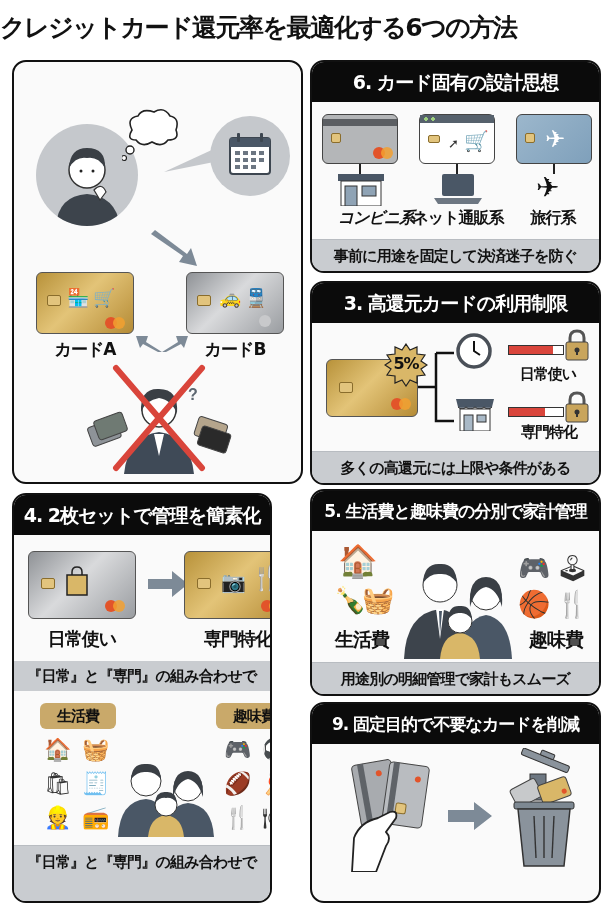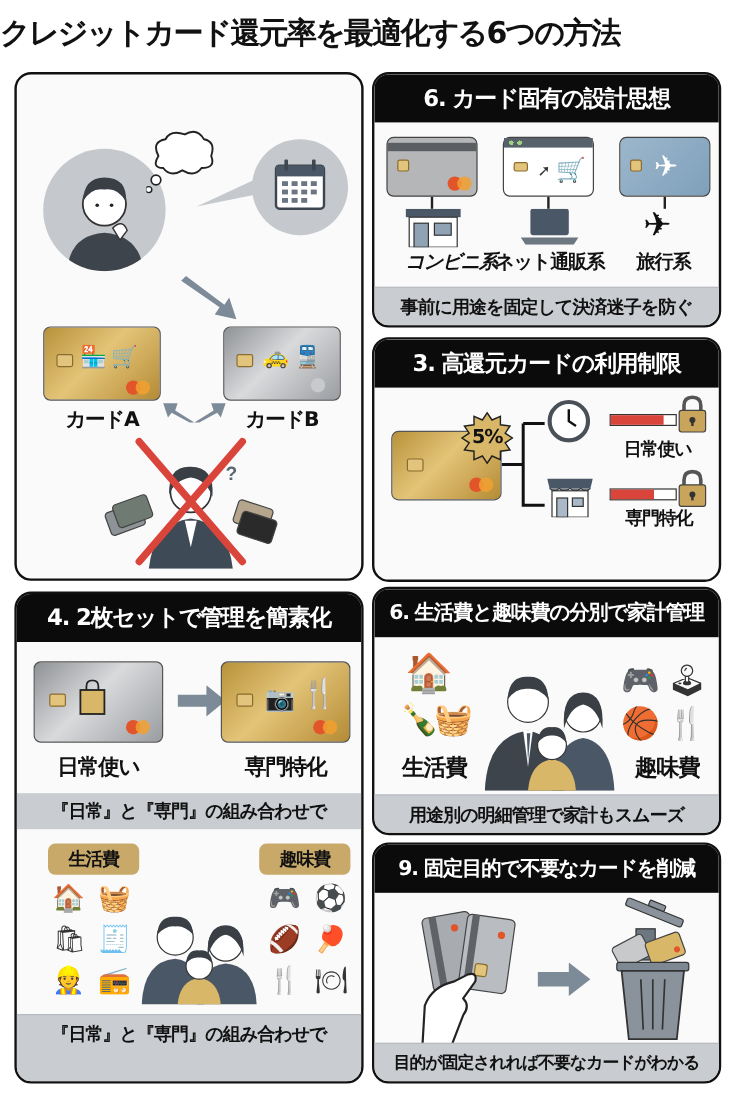--- a/index.html
+++ b/index.html
@@ -236,23 +236,24 @@
     <div class="abs" style="left:252px; top:68px;">
       <svg width="26" height="32" viewBox="0 0 26 32">
           <path d="M6 14 L6 9 Q6 2 13 2 Q20 2 20 9 L20 14" fill="none" stroke="#555" stroke-width="3"></path>
           <rect x="2" y="13" width="22" height="18" rx="2" fill="#c9a55c" stroke="#444"></rect>
           <circle cx="13" cy="21" r="2.5" fill="#333"></circle>
           <rect x="12" y="21" width="2" height="5" fill="#333"></rect>
         </svg>
     </div>
     <div class="lbl" style="left:192px; top:100px; width:90px; font-size:15px;">専門特化</div>
   </div>
-</div>
-
-<div class="panel" style="left:12px; top:493px; width:291px; height:410px;">
+  <div class="panel-foot" style="height:32px; line-height:32px;">多くの高還元には上限や条件がある</div>
+</div>
+
+<div class="panel" style="left:12px; top:493px; width:260px; height:410px;">
   <div class="panel-head">4. 2枚セットで管理を簡素化</div>
   <div class="body-area" style="top:40px; bottom:0;">
     <div class="card silver" style="left:14px; top:16px; width:108px; height:68px;">
       <div class="chip" style="left:12px; top:26px;"></div>
       <div class="abs" style="left:36px; top:14px;">
         <svg width="24" height="30" viewBox="0 0 24 30">
             <path d="M7 10 L7 6 Q7 1 12 1 Q17 1 17 6 L17 10" fill="none" stroke="#222" stroke-width="1.5"></path>
             <rect x="2" y="9" width="20" height="20" fill="#d9b768" stroke="#222" stroke-width="1.5"></rect>
           </svg>
       </div>
@@ -302,21 +303,21 @@
     <div class="ico" style="left:248px; top:238px; font-size:22px;">🏓</div>
     <div class="ico" style="left:210px; top:272px; font-size:22px;">🍴</div>
     <div class="ico" style="left:248px; top:272px; font-size:22px;">🍽</div>
   </div>
   <div class="panel-foot" style="height:56px; padding-top:4px; line-height:24px;">
     <div>『日常』と『専門』の組み合わせで</div>
   </div>
 </div>
 
 <div class="panel" style="left:310px; top:489px; width:291px; height:207px;">
-  <div class="panel-head" style="font-size:17px;">6. 生活費と趣味費の分別で家計管理</div>
+  <div class="panel-head" style="font-size:17px;">5. 生活費と趣味費の分別で家計管理</div>
   <div class="body-area" style="top:40px; bottom:34px;">
     <div class="ico" style="left:26px; top:14px; font-size:32px;">🏠</div>
     <div class="ico" style="left:22px; top:56px; font-size:26px;">🍾</div>
     <div class="ico" style="left:50px; top:56px; font-size:26px;">🧺</div>
     <div class="lbl" style="left:14px; top:96px; width:72px; font-size:19px;">生活費</div>
     <div class="abs" style="left:92px; top:8px;">
       <svg width="110" height="120" viewBox="0 0 110 120">
         <path d="M0 120 Q2 74 36 70 Q64 74 66 120Z" fill="#3d444c"></path>
         <path d="M32 70 L36 100 L40 70Z" fill="#fff"></path>
           <path d="M35 72 L36 96 L38 72Z" fill="#4a5766"></path>
@@ -378,14 +379,13 @@
             <circle cx="56" cy="46" r="2.5" fill="#e2542a"></circle>
           </g>
         <rect x="6" y="54" width="60" height="7" rx="2" fill="#7d8892" stroke="#333"></rect>
         <path d="M10 61 L62 61 L56 118 L16 118Z" fill="#8a939c" stroke="#333" stroke-width="1.5"></path>
         <line x1="26" y1="68" x2="28" y2="110" stroke="#333" stroke-width="1.4"></line>
         <line x1="36" y1="68" x2="36" y2="110" stroke="#333" stroke-width="1.4"></line>
         <line x1="46" y1="68" x2="44" y2="110" stroke="#333" stroke-width="1.4"></line>
       </svg>
     </div>
   </div>
-  <div class="panel-foot" style="height:32px; line-height:32px; font-size:14px;">目的が固定されれば不要なカードがわかる</div>
 </div>
 
 </body></html>

